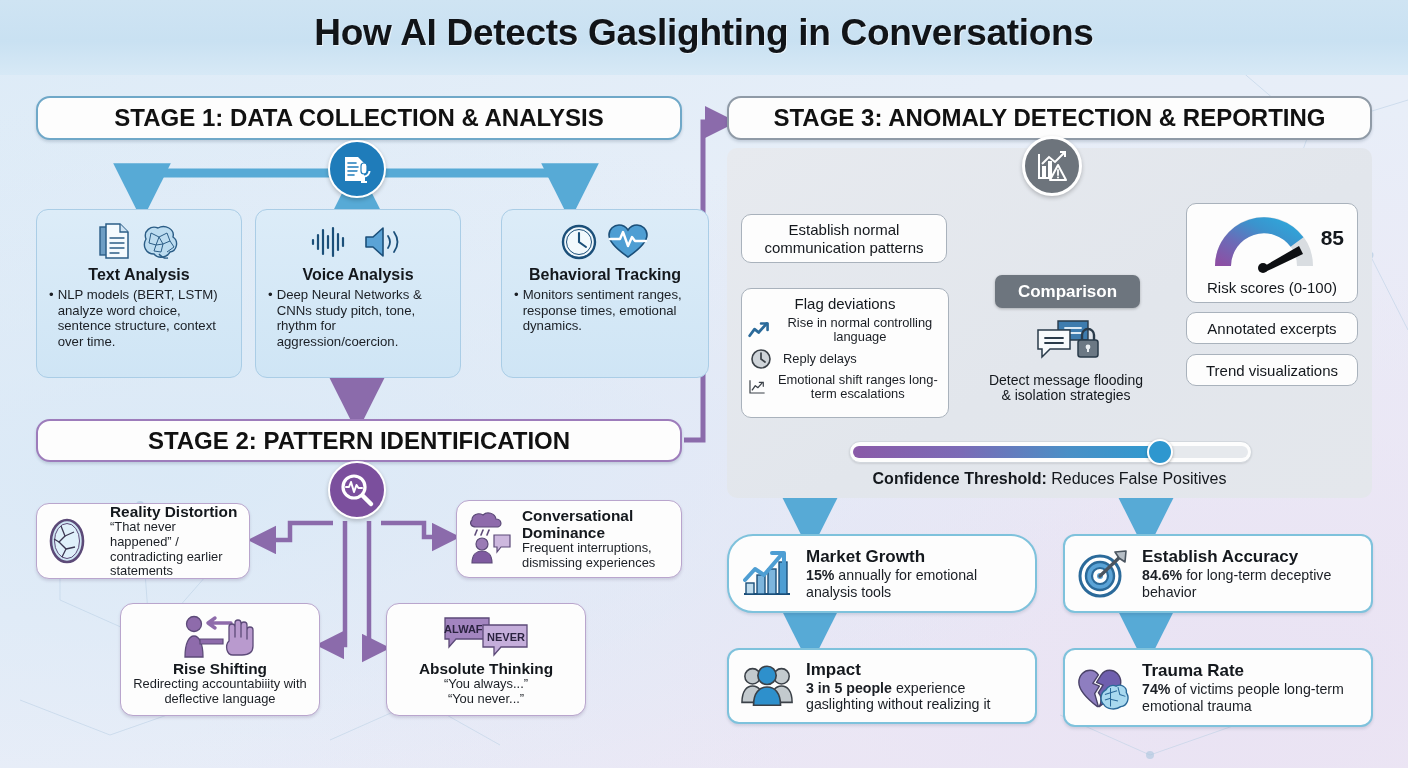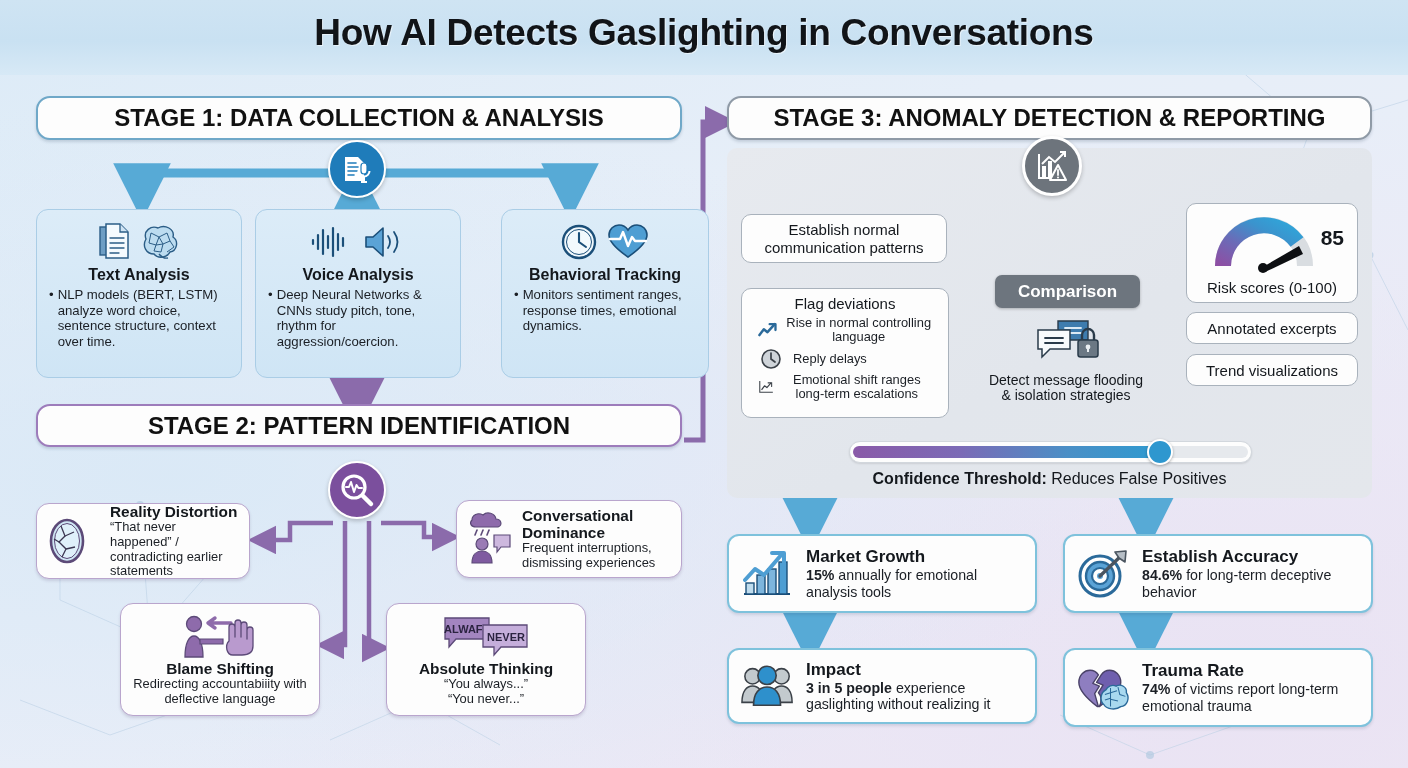--- a/index.html
+++ b/index.html
@@ -38,21 +38,21 @@
   
   .stage-banner {
     position: absolute;
     background: #fdfdfd;
     border-radius: 14px;
     display: flex; align-items: center; justify-content: center;
     font-weight: bold; color: #111;
     box-shadow: 0 2px 3px rgba(40,60,90,.18);
   }
   #stage1-banner { left: 36px; top: 96px; width: 646px; height: 44px; border: 2px solid #6fa8c8; font-size: 24px; }
-  #stage2-banner { left: 36px; top: 404px; width: 646px; height: 43px; border: 2px solid #9d7cbb; font-size: 24px; text-align: center; }
+  #stage2-banner { left: 36px; top: 419px; width: 646px; height: 43px; border: 2px solid #9d7cbb; font-size: 24px; text-align: center; }
   #stage3-banner { left: 727px; top: 96px; width: 645px; height: 44px; border: 2px solid #8f9aa6; font-size: 24px; }
 
   
   .s1card {
     position: absolute;
     background: linear-gradient(180deg,#dcecf8 0%, #cfe5f5 100%);
     border: 1px solid #aacde6;
     border-radius: 12px;
     padding: 10px 12px 12px 12px;
   }
@@ -105,21 +105,21 @@
     position:absolute; left:727px; top:148px; width:645px; height:350px;
     background: linear-gradient(150deg,#e7eaef 0%, #e2e6ec 55%, #e4e7ec 100%);
     border-radius: 10px;
   }
   .s3box {
     position:absolute; background:#fdfdfd; border:1px solid #a9b2bc;
     border-radius:10px; display:flex; align-items:center; justify-content:center;
     text-align:center; color:#14181d;
   }
   #s3-establish { left:741px; top:214px; width:206px; height:49px; font-size:15px; line-height:17.5px; padding:9px 6px;}
-  #s3-flag { left:741px; top:288px; width:208px; height:130px; display:block; padding:6px 16px; }
+  #s3-flag { left:741px; top:288px; width:208px; height:130px; display:block; padding:6px 6px; }
   #s3-flag-title { text-align:center; font-size:15px; color:#14181d; margin-bottom:4px; }
   .flagrow { display:flex; align-items:center; gap:7px; margin-bottom:3px; }
   .flagrow .ftxt { font-size:12.9px; line-height:14.4px; color:#1b1f25; }
   #s3-comparison {
     position:absolute; left:995px; top:275px; width:145px; height:33px;
     background:#6d757e; border-radius:7px; color:#fff;
     display:flex; align-items:center; justify-content:center;
     font-size:17px; font-weight:bold;
     box-shadow: 0 1px 3px rgba(0,0,0,.25);
   }
@@ -159,21 +159,21 @@
   }
   #s3-slider-caption b { font-weight:bold; }
 
   
   .statcard {
     position:absolute; background:#fdfdfd; border:2px solid #7ec2dc;
     border-radius:12px; display:flex; align-items:center; gap:11px;
     padding: 8px 12px;
     box-shadow:0 2px 3px rgba(40,60,90,.14);
   }
-  #stat-market    { left:727px; top:534px; width:310px; height:79px; }
+  #stat-market    { left:727px; top:534px; width:310px; height:79px;border-radius:26px; }
   #stat-accuracy  { left:1063px; top:534px; width:310px; height:79px; }
   #stat-impact    { left:727px; top:648px; width:310px; height:76px; }
   #stat-trauma    { left:1063px; top:648px; width:310px; height:79px; }
   .stat-ico { flex:0 0 auto; width:54px; height:54px; display:flex; align-items:center; justify-content:center; }
   .stat-txt { flex:1 1 auto; }
   .stat-h { font-size:17px; font-weight:bold; color:#14181d; line-height:20px; }
   .stat-p { font-size:14.2px; line-height:16.4px; color:#1b1f25; }
   .stat-p b { font-weight:bold; }
 
   .con { position:absolute; pointer-events:none; }
@@ -414,21 +414,21 @@
   <div class="s2card" id="s2-card-blame">
     <div class="s2-iconrow">
       <svg width="88" height="46" viewBox="0 0 88 46">
         <circle cx="18" cy="11" r="7.5" fill="#8e6bab" stroke="#5c4a78" stroke-width="1.3"></circle>
         <path d="M9 44 C9 30 13 23 18 23 C23 23 27 30 27 44 Z" fill="#8e6bab" stroke="#5c4a78" stroke-width="1.3"></path>
         <path d="M24 26 L47 26 L47 31 L24 31 Z" fill="#8e6bab" stroke="#5c4a78" stroke-width="1.2"></path>
         <path d="M32 10 h23 M32 10 l7 -5 M32 10 l7 5" stroke="#8e6bab" stroke-width="3.4" fill="none" stroke-linecap="round" stroke-linejoin="round"></path>
         <path d="M57 42 C50 42 49 32 53 28 L53 14 a3 3 0 0 1 6 0 L59 24 L59 10 a3 3 0 0 1 6 0 L65 24 L65 12 a3 3 0 0 1 6 0 L71 26 L71 17 a3 3 0 0 1 6 0 L77 33 C77 40 72 42 66 42 Z" fill="#b99ace" stroke="#5c4a78" stroke-width="1.3" stroke-linejoin="round"></path>
       </svg>
     </div>
-    <div class="s2-h s2-center">Blame Shifting</div>
+    <div class="s2-h s2-center">Rise Shifting</div>
     <div class="s2-p s2-center">Redirecting accountabiiity with deflective language</div>
   </div>
 
   <div class="s2card" id="s2-card-absolute">
     <div class="s2-iconrow">
       <svg width="110" height="48" viewBox="0 0 110 48">
         <path d="M14 6 h44 v21 h-33 l-7 8 v-8 h-4 z" fill="#a385c0" stroke="#5c4a78" stroke-width="1.3"></path>
         <text x="36" y="21" font-family="Liberation Sans, sans-serif" font-size="11" font-weight="bold" fill="#2b2340" text-anchor="middle">ALWAFS</text>
         <path d="M52 13 h44 v22 h-26 l-7 8 v-8 h-11 z" fill="#c5aedb" stroke="#5c4a78" stroke-width="1.3"></path>
         <text x="75" y="29" font-family="Liberation Sans, sans-serif" font-size="11" font-weight="bold" fill="#2b2340" text-anchor="middle">NEVER</text>
@@ -603,17 +603,17 @@
             <path d="M36 29 L30 31"></path>
             <path d="M36 35 L30 37"></path>
           <path d="M36 29 L43 27"></path>
             <path d="M36 36 L44 38"></path>
             <path d="M44 23 L46 31 L52 33"></path>
         </g>
       </svg>
     </div>
     <div class="stat-txt">
       <div class="stat-h">Trauma Rate</div>
-      <div class="stat-p"><b>74%</b><span> of victims report long-term emotional trauma</span></div>
+      <div class="stat-p"><b>74%</b><span> of victims people long-term emotional trauma</span></div>
     </div>
   </div>
 
 </div>
 
 </body></html>

